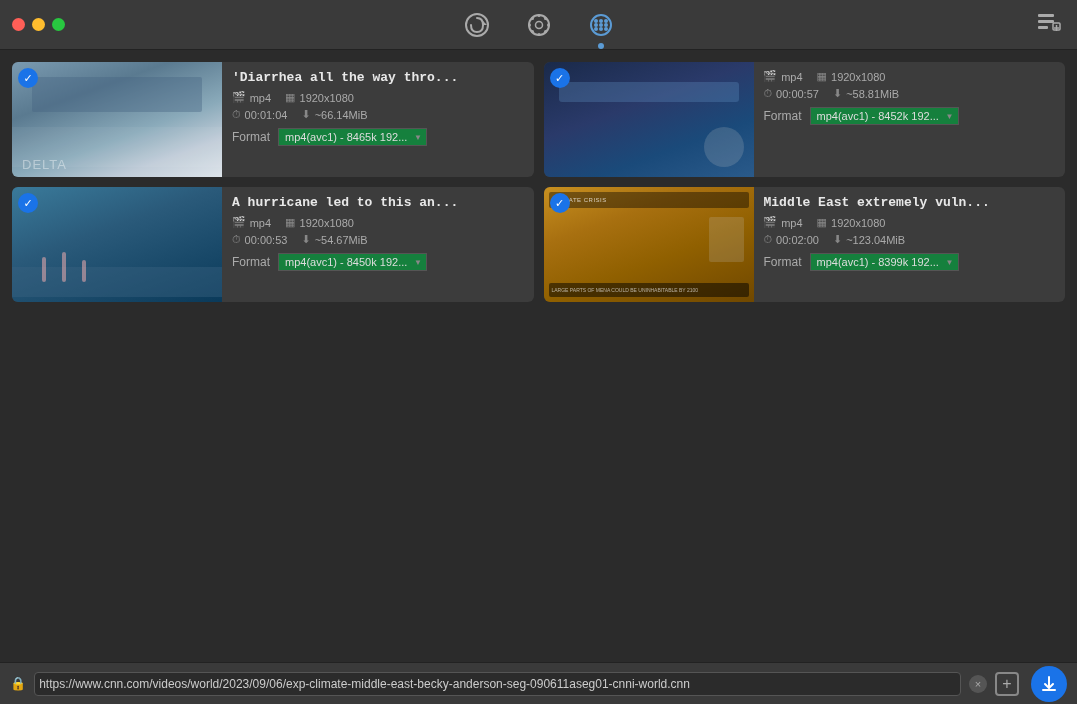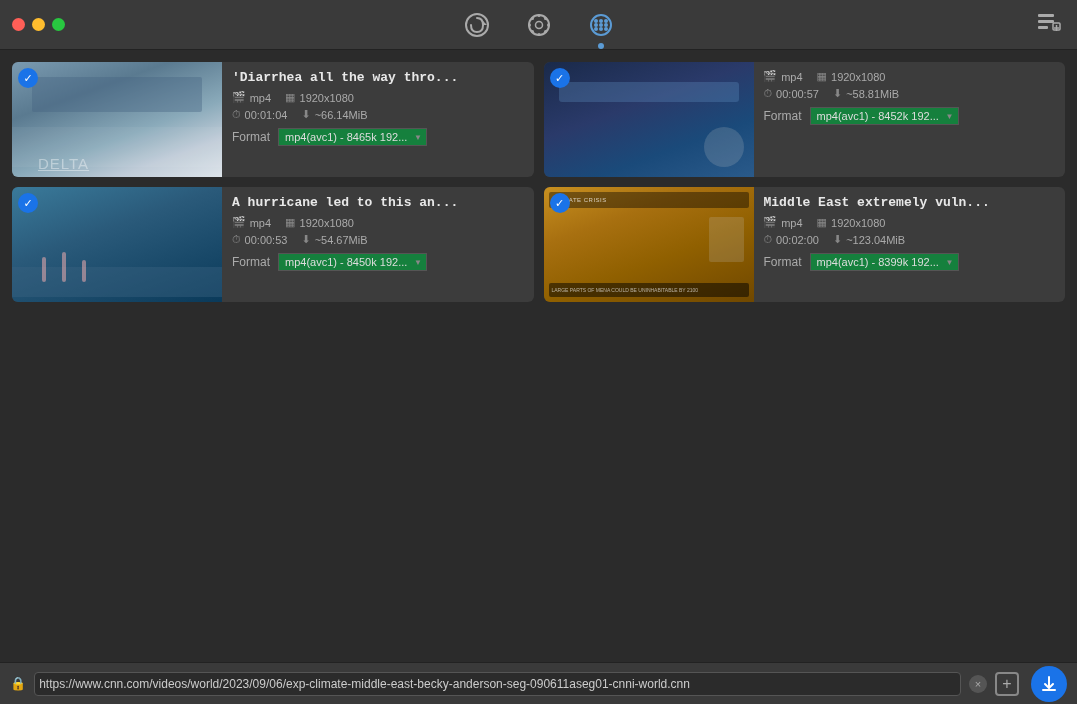--- a/index.html
+++ b/index.html
@@ -314,21 +314,21 @@
 </div>
 
 <div class="main">
 
   <div class="video-card">
     <div class="thumbnail-wrap">
       <div style="width:100%;height:100%;background:linear-gradient(160deg,#7a9ab0 0%,#5a7a90 30%,#8aaaba 60%,#c0ccd8 80%,#dde4ea 100%);position:relative;overflow:hidden;">
 
         <div style="position:absolute;bottom:10px;left:0;right:0;height:40px;background:rgba(255,255,255,0.05);"></div>
         <div style="position:absolute;top:15px;left:20px;right:20px;height:35px;background:rgba(70,100,130,0.4);border-radius:2px;"></div>
-        <div style="position:absolute;bottom:5px;left:26px;font-size:15px;color:rgba(255,255,255,0.4);letter-spacing:1px;text-decoration:underline;">DELTA</div>
+        <div style="position:absolute;bottom:5px;left:10px;font-size:13px;color:rgba(255,255,255,0.4);letter-spacing:1px;">DELTA</div>
       </div>
       <div class="check-badge">✓</div>
     </div>
     <div class="card-info">
       <div class="card-title">'Diarrhea all the way thro...</div>
       <div class="meta-row">
         <div class="meta-item">
           <span class="meta-icon">🎬</span>
           <span>mp4</span>
         </div>

